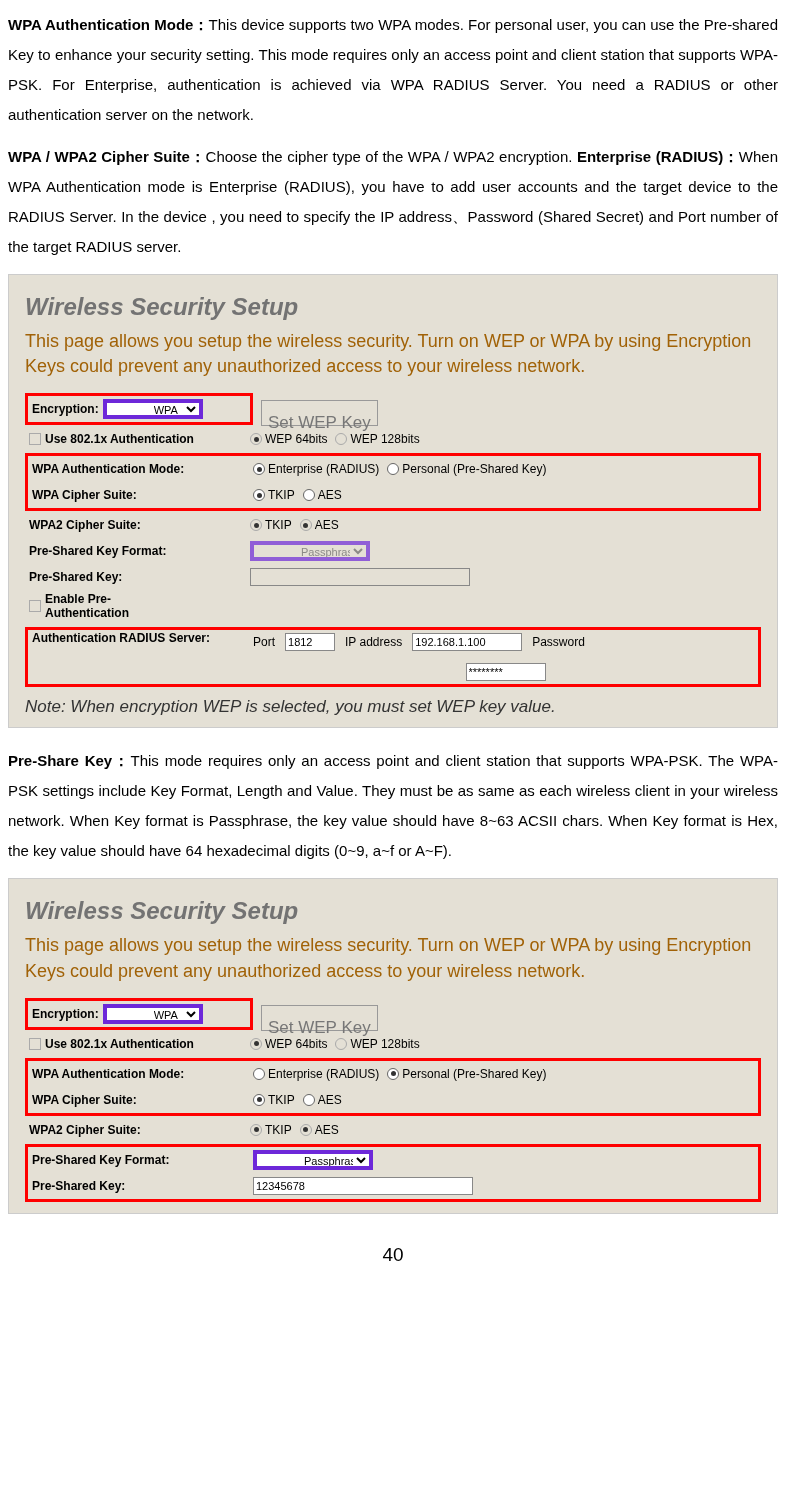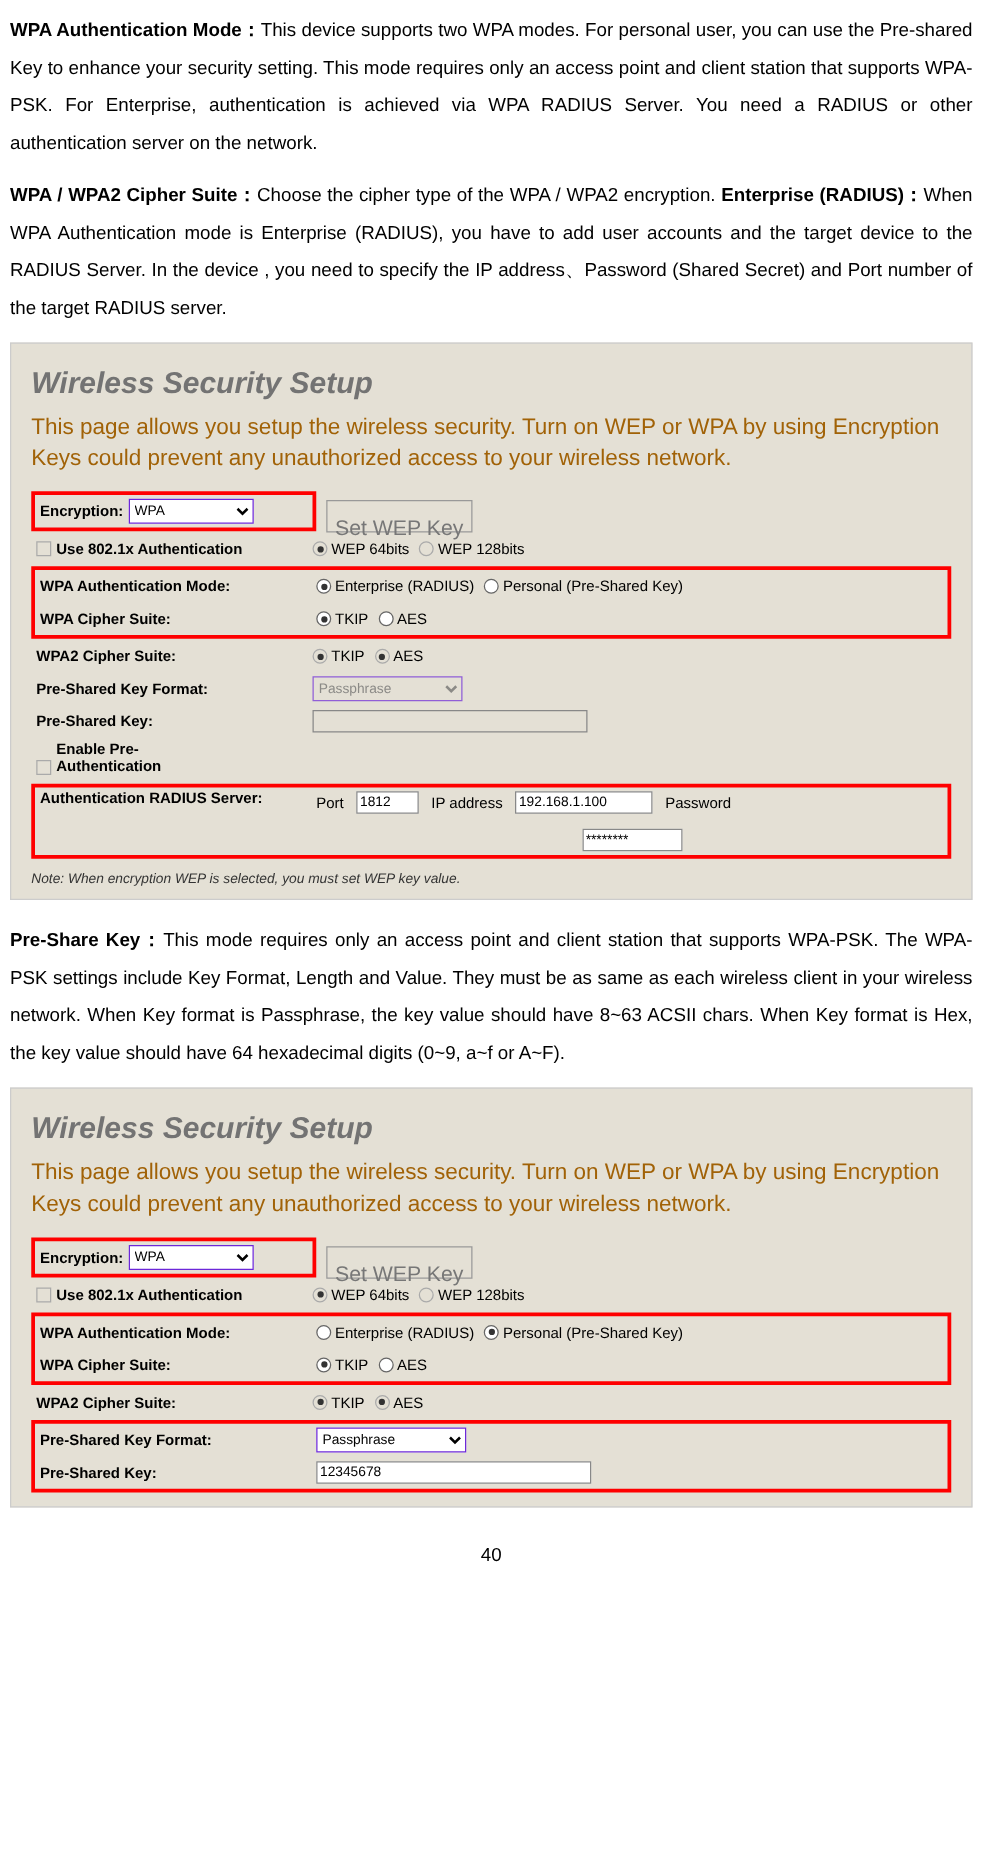--- a/index.html
+++ b/index.html
@@ -61,21 +61,22 @@
   }
   .redbox {
     border: 3px solid #ff0000;
     margin: 1px 0;
   }
   .redbox .row { padding: 1px 0; }
   select {
     font-size: 11px;
     height: 20px;
     background: #fff;
-    border: 1px solid #6d28d9;
+    border: 4px solid #6d28d9;
+    padding-left: 43px;
   }
   select.disabled {
     background: #e4e0d5;
     color: #666;
   }
   input[type="text"], input[type="password"] {
     font-size: 11px;
     height: 18px;
     border: 1px solid #888;
     padding: 0 2px;
@@ -121,48 +122,48 @@
     width: 12px; height: 12px;
     border: 1px solid #666;
     background: #fff;
     display: inline-block;
   }
   .chk-box.dim {
     background: #e4e0d5;
     border-color: #aaa;
   }
   .note {
-    font-size: 11px;
+    font-size: 17px;
     font-style: italic;
     color: #333;
     margin-top: 10px;
   }
   .label-multiline {
     width: 225px;
     font-weight: bold;
     padding-left: 4px;
     line-height: 1.3;
   }
   .enable-preauth {
     display: flex;
-    align-items: flex-end;
+    align-items: center;
     gap: 4px;
     padding: 2px 0 6px 4px;
   }
   .port-row {
     display: flex;
     align-items: center;
     gap: 10px;
     flex-wrap: wrap;
     padding: 2px 0;
     justify-content: center;
   }
   .page-num {
     text-align: center;
-    font-size: 15px;
+    font-size: 19px;
     margin-top: 30px;
   }
 </style>
 </head>
 <body>
 
 <p class="body-text">
   <b>WPA Authentication Mode：</b><span>This device supports two WPA modes. For personal user, you can use the Pre-shared Key to enhance your security setting. This mode requires only an access point and client station that supports WPA-PSK. For Enterprise, authentication is achieved via WPA RADIUS Server. You need a RADIUS or other authentication server on the network.</span>
 </p>
 

